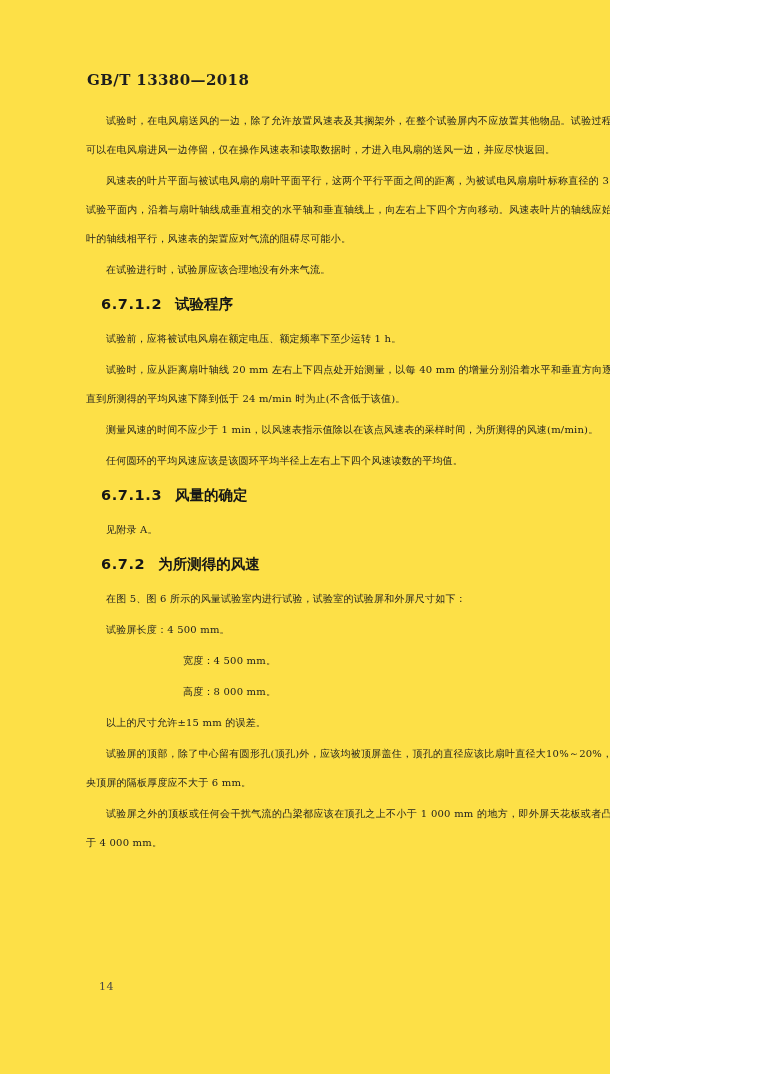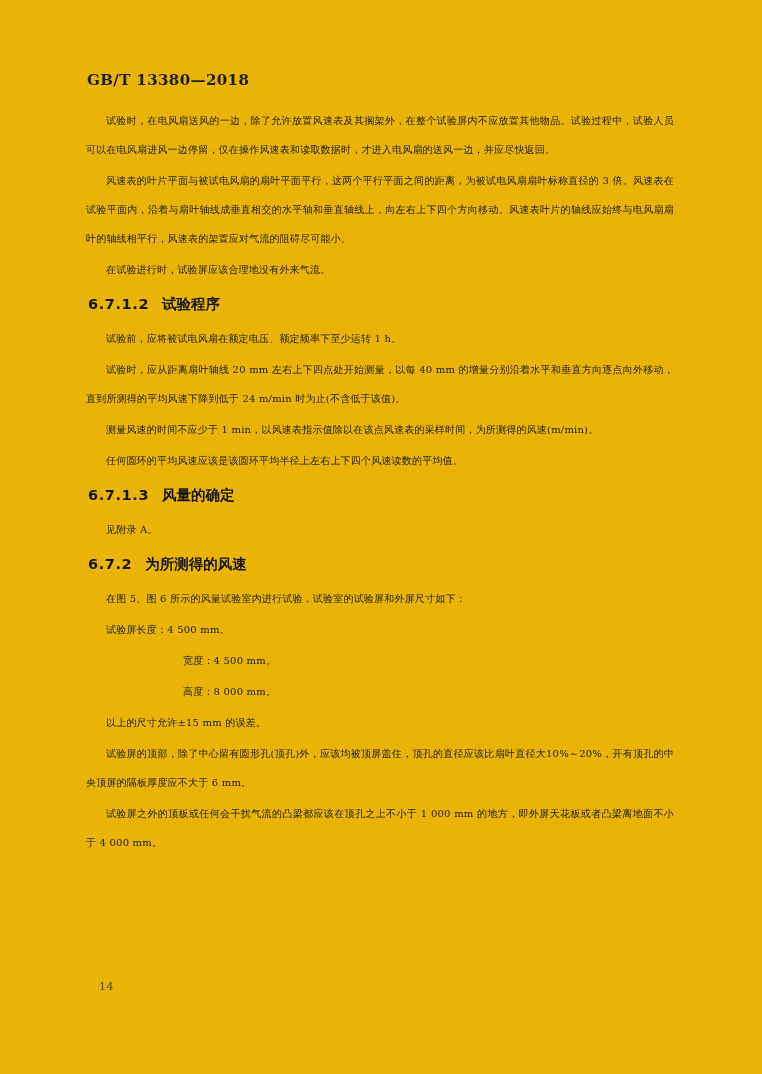--- a/index.html
+++ b/index.html
@@ -2,23 +2,23 @@
 <html><head>
 <meta charset="utf-8">
 <style>
   html, body {
     margin: 0;
     padding: 0;
     background: #ffffff;
   }
   .page {
     position: relative;
-    width: 762px;
+    width: 610px;
     height: 1074px;
-    background: #eab308;
+    background: #fde047;
     color: #1e1e1e;
     font-family: "DejaVu Serif", "Liberation Serif", serif;
     overflow: hidden;
   }
   .doc-code {
     position: absolute;
     left: 87px;
     top: 71px;
     font-size: 15px;
     font-weight: bold;
@@ -33,21 +33,21 @@
   }
   .para {
     margin: 2px;
     font-size: 10px;
     line-height: 29px;
     text-align: justify;
     text-indent: 2em;
     letter-spacing: 0.2px;
   }
   .heading {
-    margin: 10px 0 9px 4px;
+    margin: 10px 0 9px 17px;
     font-family: "DejaVu Sans", "Liberation Sans", sans-serif;
     font-weight: bold;
     font-size: 14.5px;
     line-height: 21px;
     color: #161616;
   }
   .heading .hnum {
     margin-right: 13px;
     letter-spacing: 0.6px;
   }

